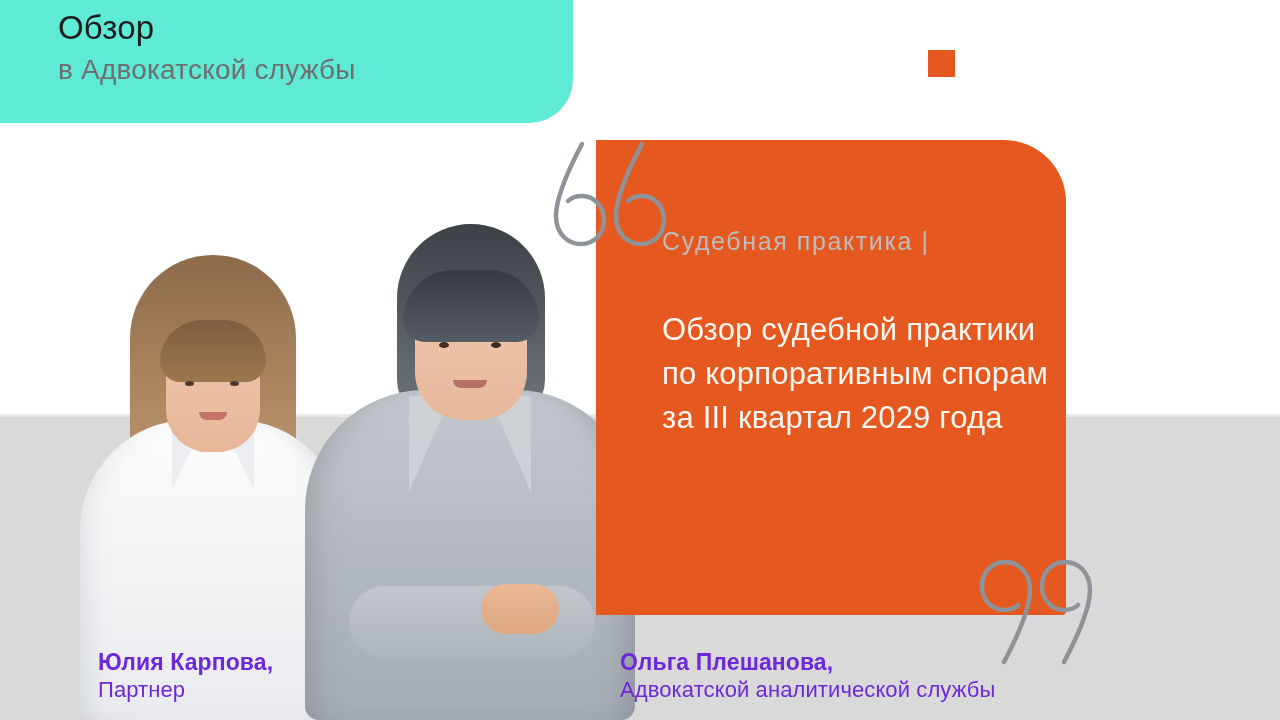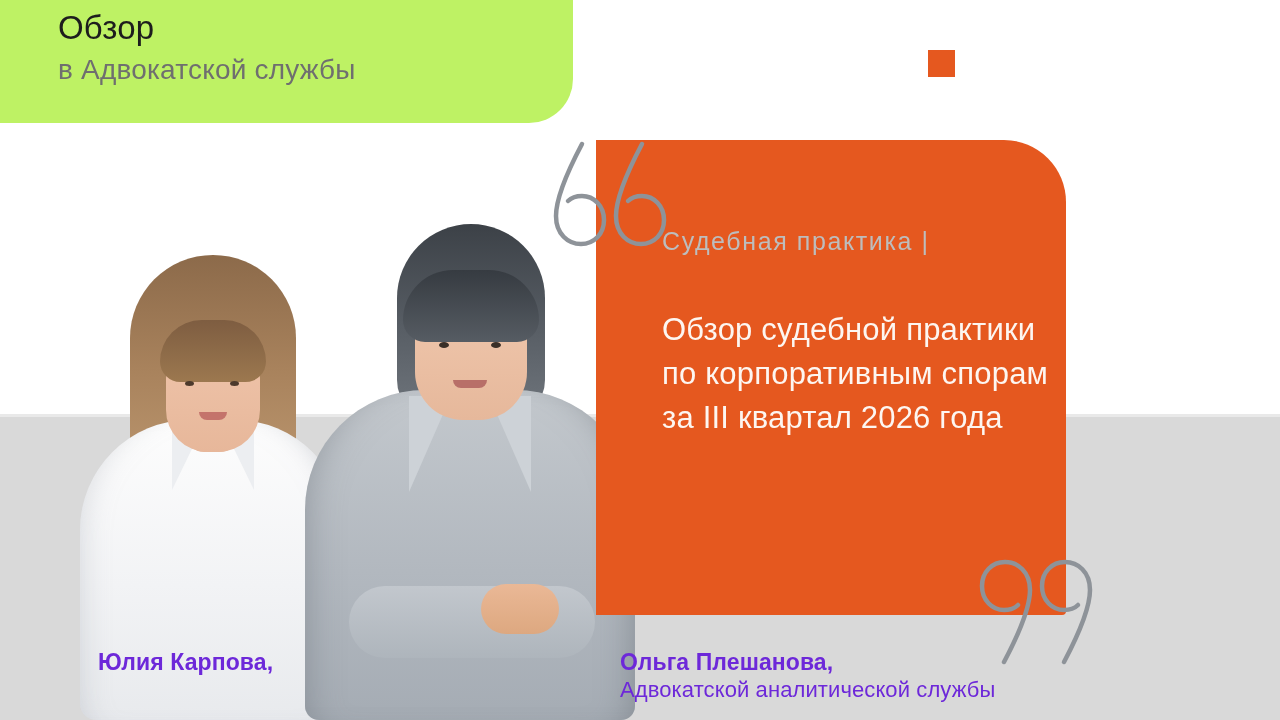--- a/index.html
+++ b/index.html
@@ -28,21 +28,21 @@
     left:0; top:414px;
     width:1280px; height:3px;
     background:#e9e9e9;
   }
 
   
   .header-banner {
     position:absolute;
     left:0; top:0;
     width:573px; height:123px;
-    background:#bef264;
+    background:#5eead4;
     border-bottom-right-radius:44px;
   }
   .header-title {
     position:absolute;
     left:58px; top:8px;
     font-size:33px;
     line-height:40px;
     color:#1d1d1d;
     letter-spacing:0.2px;
   }
@@ -306,39 +306,40 @@
       <div class="fringe"></div>
       <div class="eye-l"></div>
       <div class="eye-r"></div>
       <div class="mouth"></div>
     </div>
 
   </div>
 
   <div class="orange-card">
     <div class="eyebrow">Судебная практика |</div>
-    <div class="card-title">Обзор судебной практики по корпоративным спорам за III квартал 2026 года</div>
+    <div class="card-title">Обзор судебной практики по корпоративным спорам за III квартал 2029 года</div>
   </div>
 
   <svg class="quote-open" viewBox="0 0 130 112">
     <g fill="none" stroke="#8e9399" stroke-width="4.5" stroke-linecap="round" stroke-linejoin="round">
       <path d="M34 6 C 16 40, 8 62, 8 78 C 8 96, 20 106, 33 106 C 46 106, 56 96, 56 82 C 56 68, 46 58, 34 58 C 28 58, 23 60, 20 63"></path>
       <path d="M94 6 C 76 40, 68 62, 68 78 C 68 96, 80 106, 93 106 C 106 106, 116 96, 116 82 C 116 68, 106 58, 94 58 C 88 58, 83 60, 80 63"></path>
     </g>
   </svg>
 
   <svg class="quote-close" viewBox="0 0 130 112">
     <g fill="none" stroke="#8e9399" stroke-width="4.5" stroke-linecap="round" stroke-linejoin="round" transform="rotate(180 65 56)">
       <path d="M34 6 C 16 40, 8 62, 8 78 C 8 96, 20 106, 33 106 C 46 106, 56 96, 56 82 C 56 68, 46 58, 34 58 C 28 58, 23 60, 20 63"></path>
       <path d="M94 6 C 76 40, 68 62, 68 78 C 68 96, 80 106, 93 106 C 106 106, 116 96, 116 82 C 116 68, 106 58, 94 58 C 88 58, 83 60, 80 63"></path>
     </g>
   </svg>
 
   <div class="caption caption-1">
     <div class="name">Юлия Карпова,</div>
+    <div class="role">Партнер</div>
   </div>
 
   <div class="caption caption-2">
     <div class="name">Ольга Плешанова,</div>
     <div class="role">Адвокатской аналитической службы</div>
   </div>
 
 </div>
 
 </body></html>

